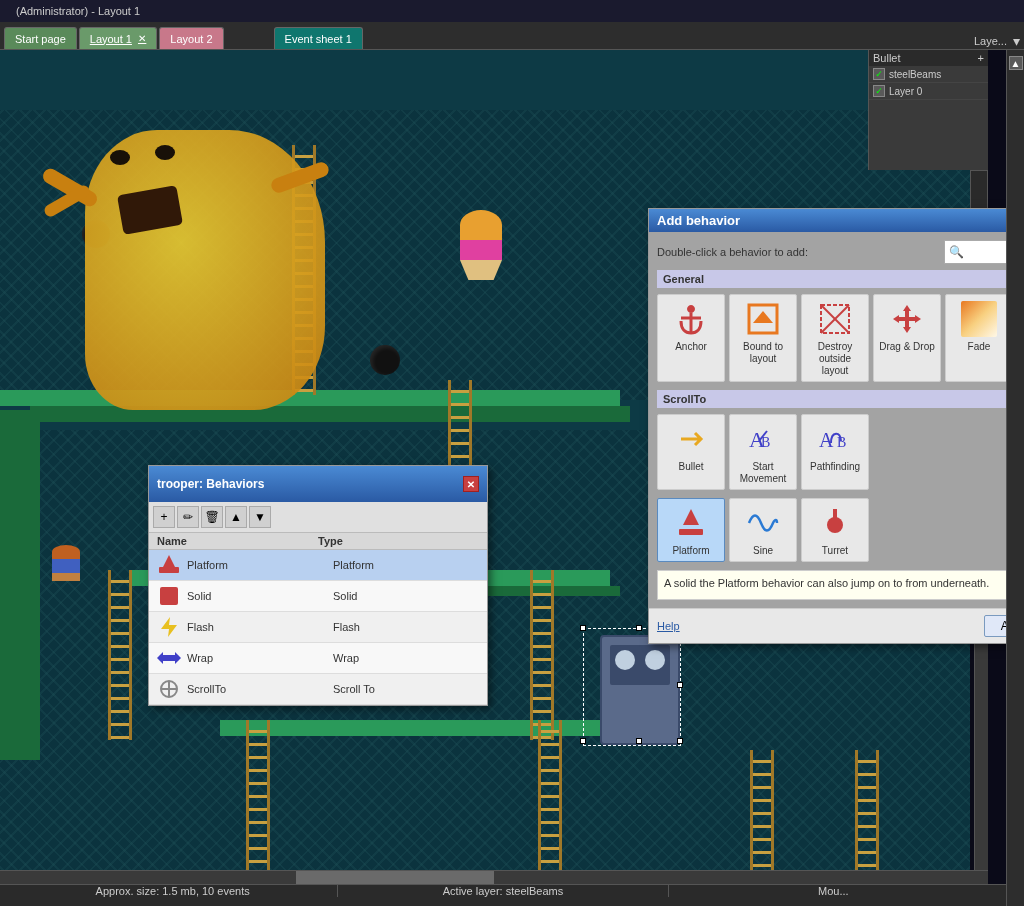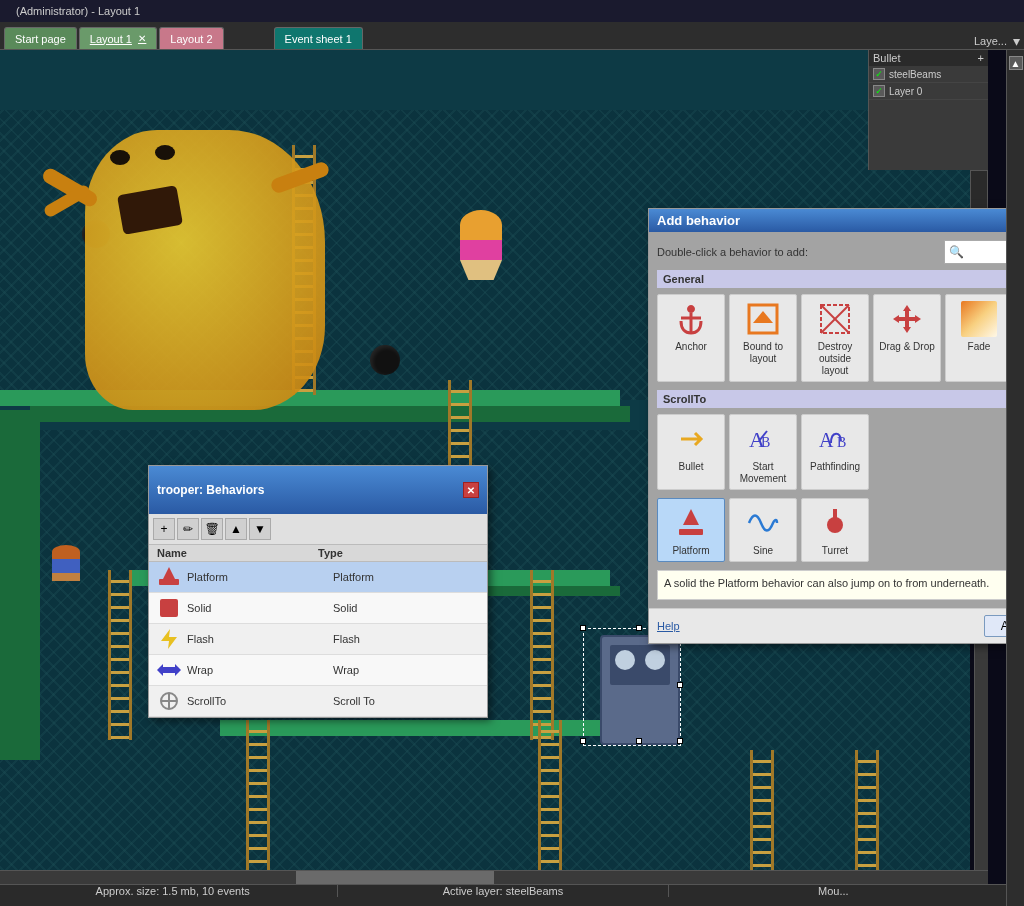--- a/index.html
+++ b/index.html
@@ -201,21 +201,21 @@
       top: 415px;
       width: 340px;
       background: #f0f0f0;
       border: 1px solid #999;
       box-shadow: 3px 3px 8px rgba(0,0,0,0.5);
       z-index: 100;
     }
     .dialog-title-bar {
       background: linear-gradient(to bottom, #4a8ad4, #2a5aa4);
       color: white;
-      padding: 16px 8px;
+      padding: 10px 8px;
       font-size: 12px;
       font-weight: bold;
       display: flex;
       align-items: center;
       justify-content: space-between;
     }
     .dialog-close-btn {
       width: 16px;
       height: 16px;
       background: #c84040;

